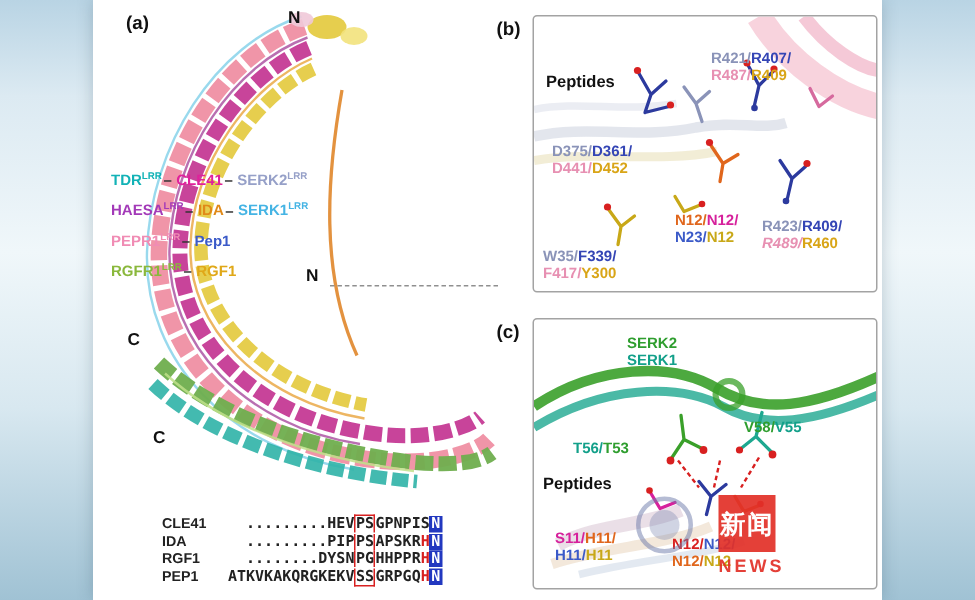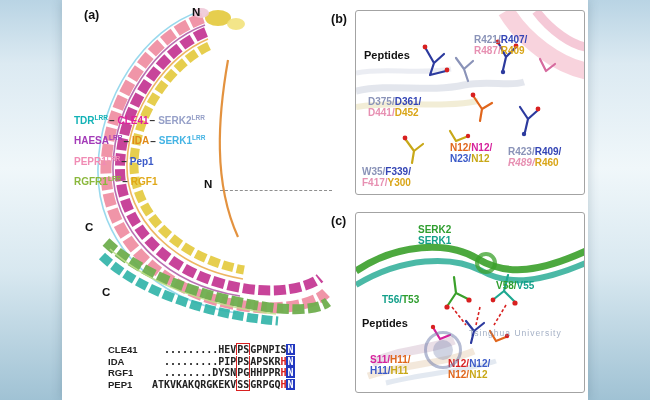--- a/index.html
+++ b/index.html
@@ -190,16 +190,19 @@
       <div class="lab" style="left:140px;top:68px"><span style="color: rgb(47, 158, 47);">V58/</span><span style="color: rgb(19, 160, 138);">V55</span></div>
       <div class="pep-lab" style="left:6px;top:104px">Peptides</div>
       <div class="lab" style="left:14px;top:142px"><span style="color: rgb(214, 33, 156);">S11/</span><span style="color: rgb(224, 102, 28);">H11/</span><br><span style="color: rgb(59, 90, 200);">H11/</span><span style="color: rgb(200, 168, 24);">H11</span></div>
       <div class="lab" style="left:92px;top:146px"><span style="color: rgb(216, 32, 32);">N12/</span><span style="color: rgb(59, 90, 200);">N12/</span><br><span style="color: rgb(224, 102, 28);">N12/</span><span style="color: rgb(200, 168, 24);">N12</span></div>
     </div>
   </div>
 
   <div class="watermark">
     <div class="wm-logo"></div>
     <div class="wm-text">
-      <div class="wm-en">Tsinghua University</div>
+    </div>
+    <div class="wm-news">
+      <div class="wm-news-box" style="background-color: rgb(226, 48, 40);">新闻</div>
+      <div class="wm-news-en" style="color: rgb(226, 48, 40);">NEWS</div>
     </div>
   </div>
 </div>
 
 </body></html>

